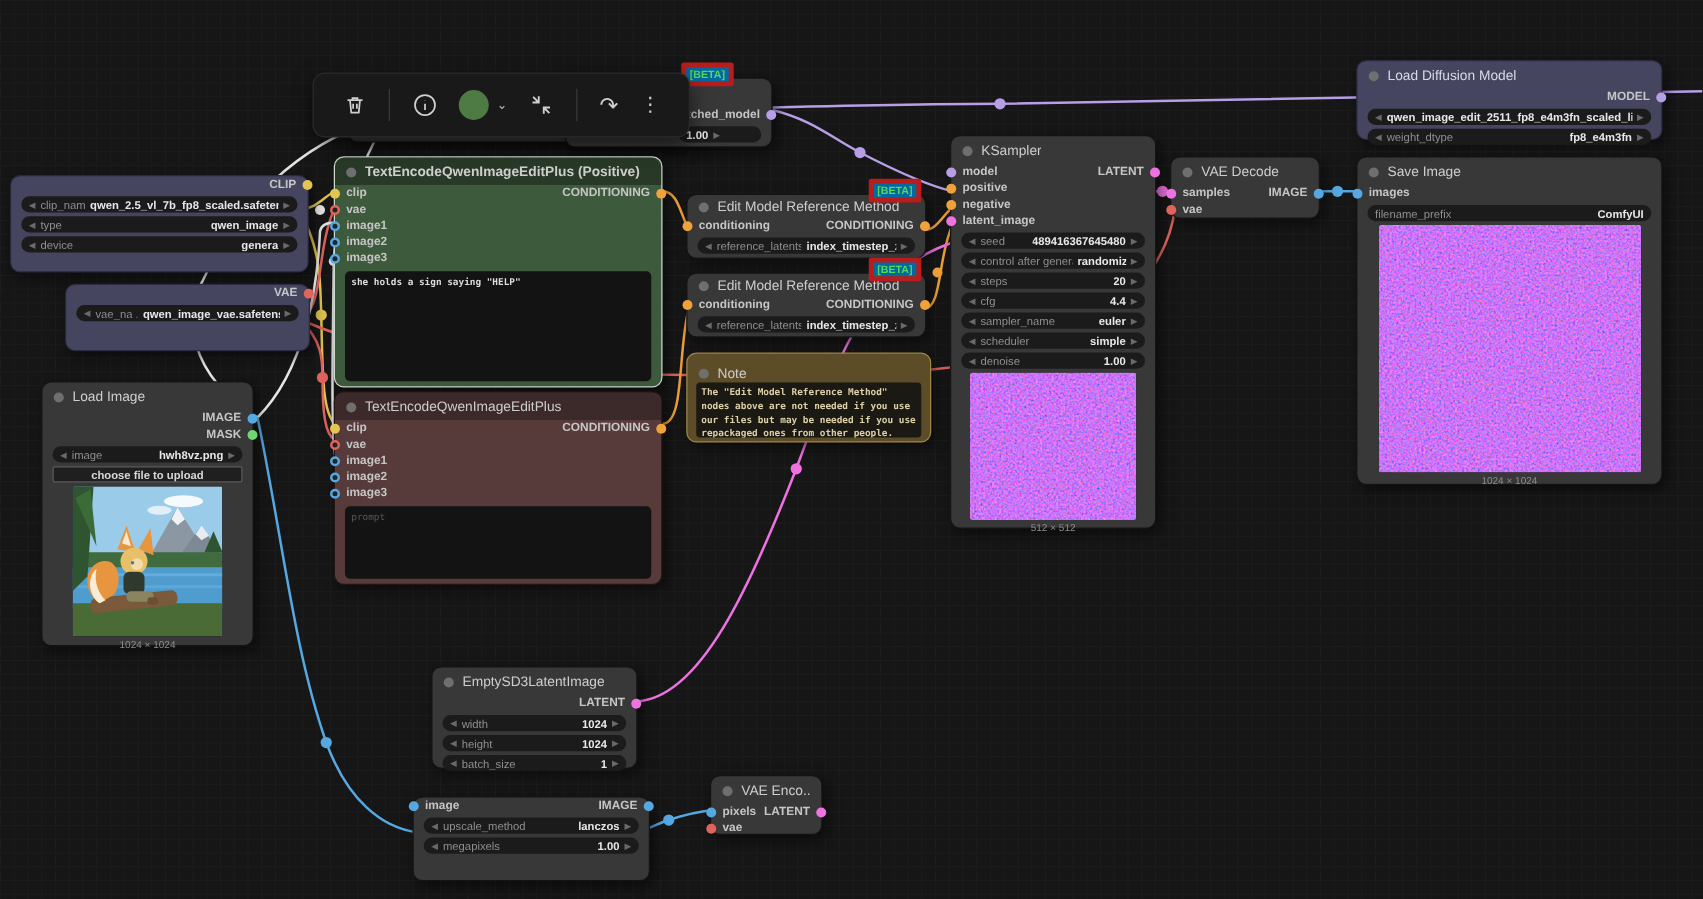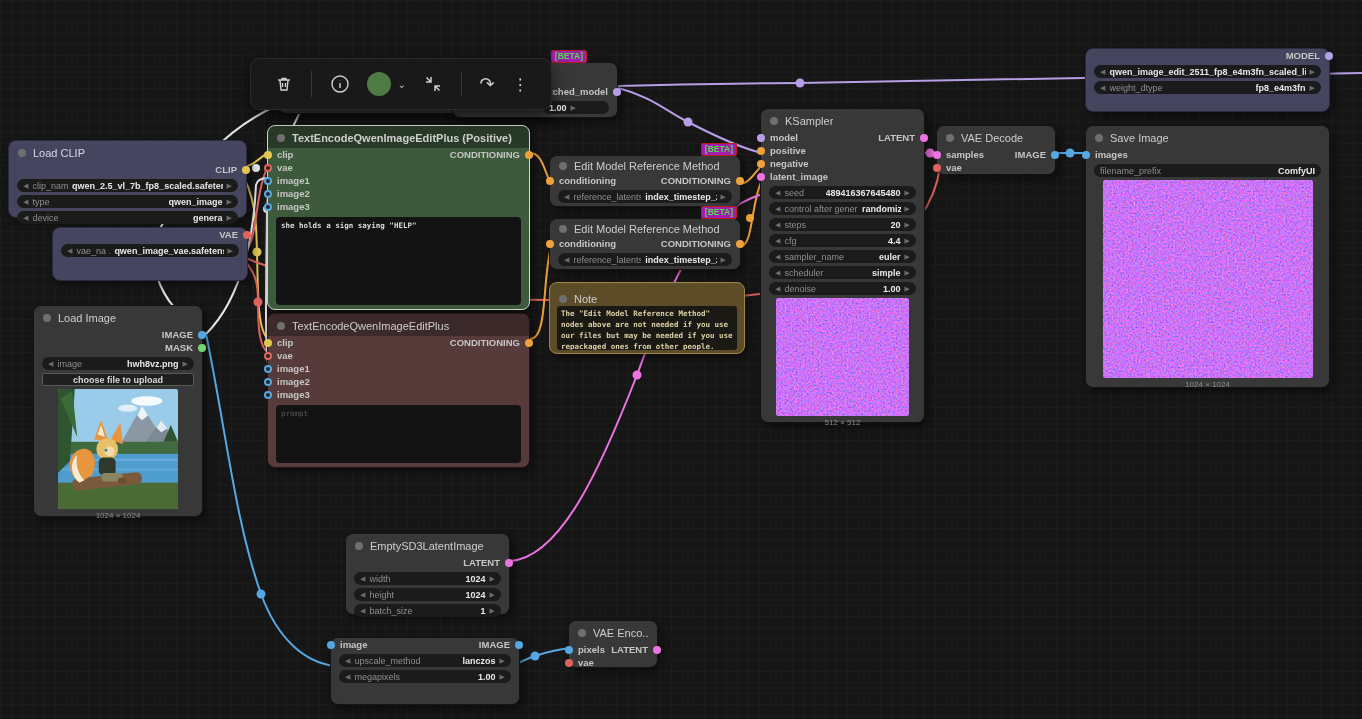--- a/index.html
+++ b/index.html
@@ -59,21 +59,21 @@
   .prompt-box.empty { color:#585858; font-weight:normal; }
   .note-box {
     margin:4px 7px; background:#1a1913; border-radius:3px; height:44px; padding:3px 4px;
     font-family:"DejaVu Sans Mono", monospace; font-size:7.5px; font-weight:bold; color:#ddd0a8;
     line-height:1.45; overflow:hidden;
   }
   .preview { background:#111; overflow:hidden; border-radius:2px; }
   .caption { text-align:center; font-size:8px; color:#8d8d8d; margin-top:2px; }
   .beta {
     position:absolute; top:-13px; right:3px; z-index:3;
-    background:#a21caf; border:1px solid #b91c1c; border-radius:2px;
+    background:#0369a1; border:4px solid #b91c1c; border-radius:2px;
     color:#57d857; font-size:8.5px; font-weight:bold; padding:0 3px; line-height:11px;
   }
   
   #toolbar {
     position:absolute; left:250px; top:58px; width:302px; height:52px; z-index:5;
     background:#191919; border:1px solid #2b2b2b; border-radius:10px;
     box-shadow: 0 6px 16px rgba(0,0,0,.6);
     display:flex; align-items:center; justify-content:space-around; padding:0 14px;
   }
   .tbi { display:flex; align-items:center; justify-content:center; color:#cfcfcf; }
@@ -150,24 +150,20 @@
         <i class="dot c-purple"></i>
       </span>
     </div>
     <div class="widget" style="margin-left:90px;">
       <span class="wvalue">1.00</span>
       <span class="warr">▶</span>
     </div>
   </div>
 
   <div class="node purple" style="left:8px; top:140px; width:239px; height:78px;">
-    <div class="nhead">
-      <span class="ndot"></span>
-      <span class="ntitle">Load CLIP</span>
-    </div>
     <div class="prow">
       <span></span>
       <span class="pout">
         <b>CLIP</b>
         <i class="dot c-yellow"></i>
       </span>
     </div>
     <div class="widget">
       <span class="warr">◀</span>
       <span class="wlabel">clip_name</span>
@@ -527,20 +523,24 @@
     </div>
     <div class="preview" style="width:210px; height:198px; margin:2px auto 0;">
       <svg width="210" height="198" preserveAspectRatio="none">
           <rect width="210" height="198" filter="url(#noiseF)"></rect>
         </svg>
     </div>
     <div class="caption">1024 × 1024</div>
   </div>
 
   <div class="node purple" style="left:1085px; top:48px; width:245px; height:64px;">
+    <div class="nhead">
+      <span class="ndot"></span>
+      <span class="ntitle">Load Diffusion Model</span>
+    </div>
     <div class="prow">
       <span></span>
       <span class="pout">
         <b>MODEL</b>
         <i class="dot c-purple"></i>
       </span>
     </div>
     <div class="widget">
       <span class="warr">◀</span>
       <span class="wvalue" style="flex:1;">qwen_image_edit_2511_fp8_e4m3fn_scaled_lightning...</span>

